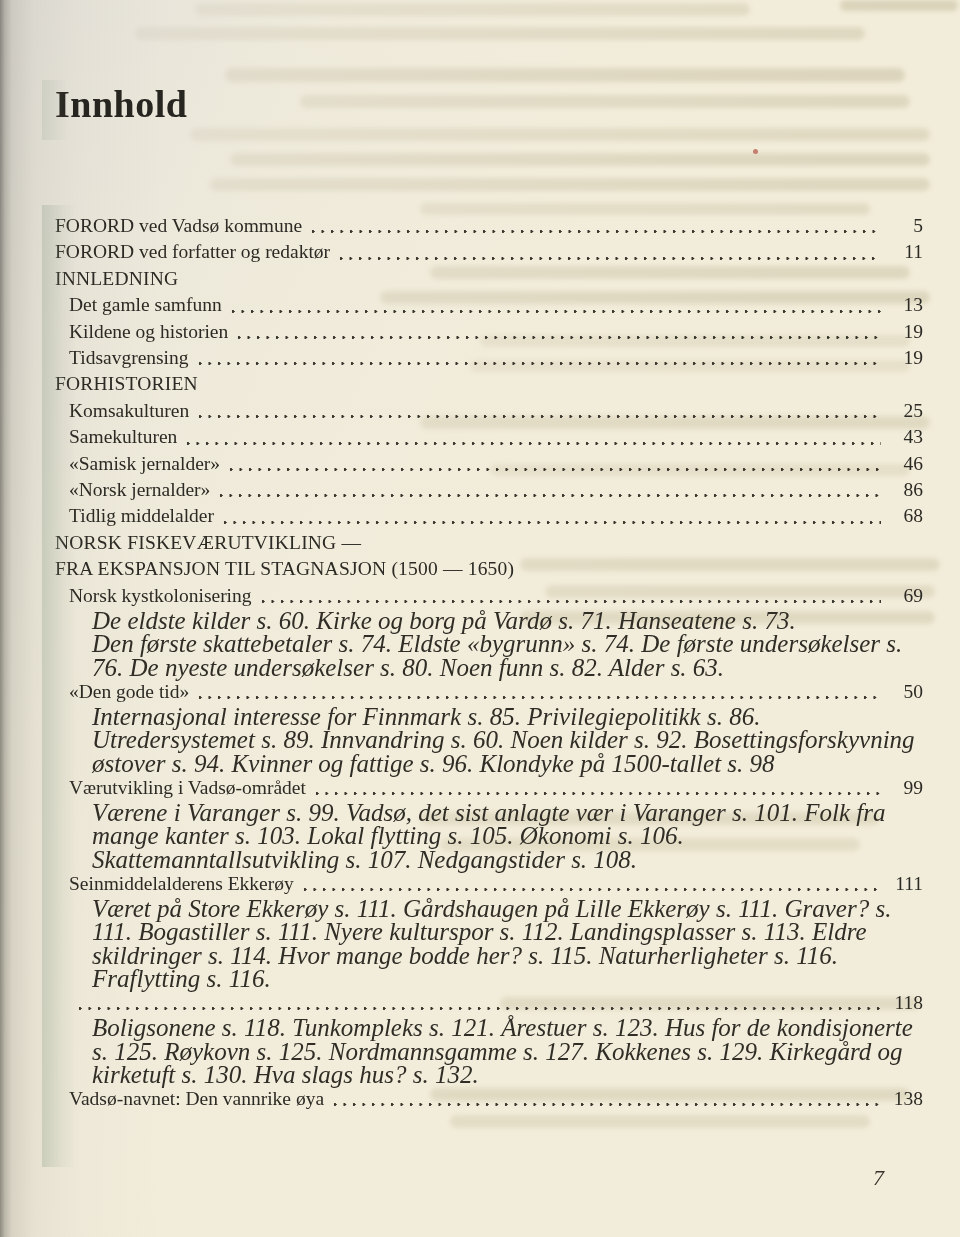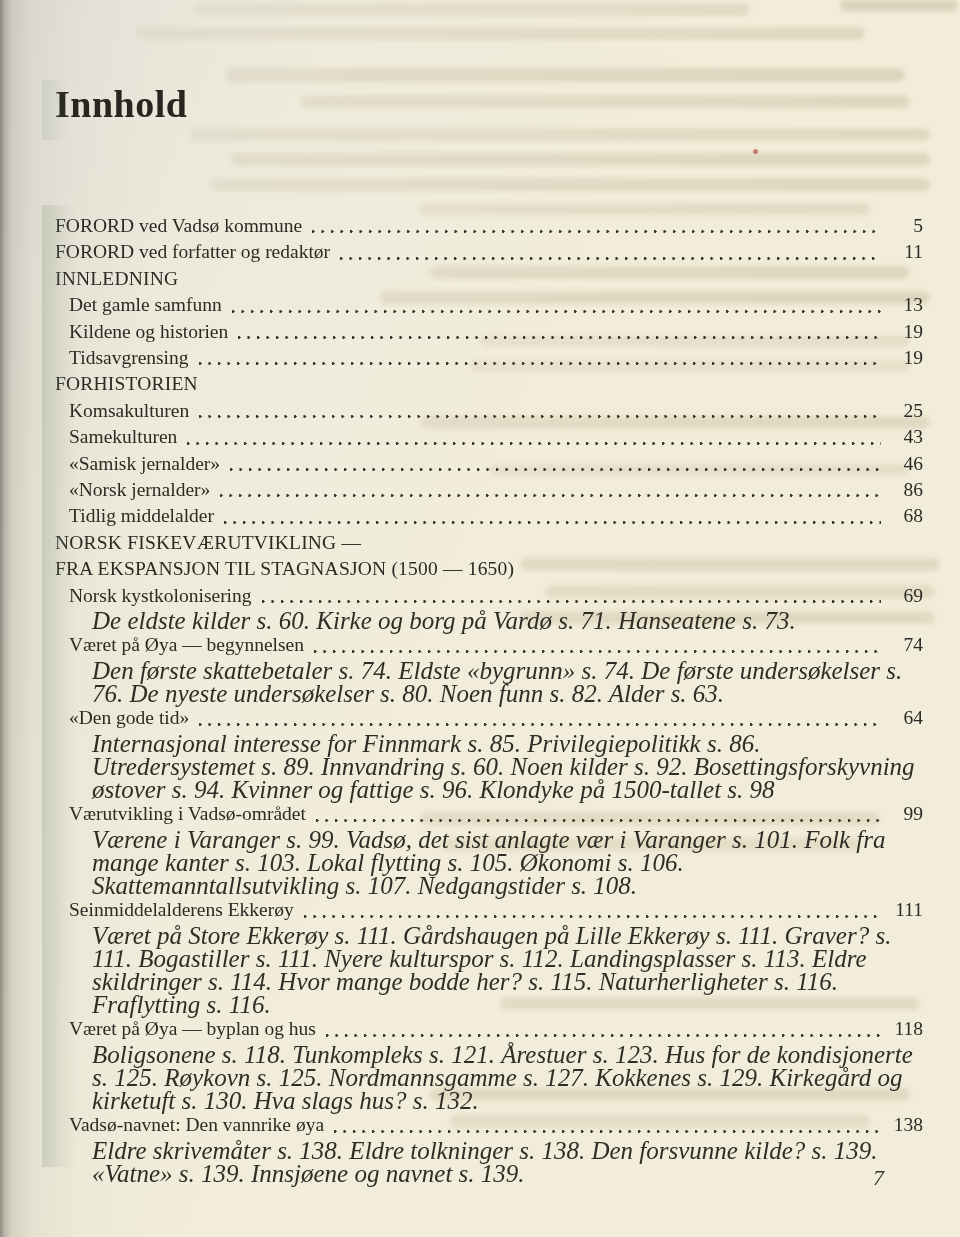--- a/index.html
+++ b/index.html
@@ -184,32 +184,27 @@
   <div class="heading">FRA EKSPANSJON TIL STAGNASJON (1500 — 1650)</div>
 
   <div class="line lvl1">
     <span>Norsk kystkolonisering</span>
     <span class="dots"></span>
     <span class="pagenum">69</span>
   </div>
 
   <div class="desc">De eldste kilder s. 60. Kirke og borg på Vardø s. 71. Hanseatene s. 73.</div>
 
-  <div class="line lvl1">
-    <span>Været på Øya — begynnelsen</span>
-    <span class="dots"></span>
-    <span class="pagenum">74</span>
-  </div>
 
   <div class="desc">Den første skattebetaler s. 74. Eldste «bygrunn» s. 74. De første undersøkelser s. 76. De nyeste undersøkelser s. 80. Noen funn s. 82. Alder s. 63.</div>
 
   <div class="line lvl1">
     <span>«Den gode tid»</span>
     <span class="dots"></span>
-    <span class="pagenum">64</span>
+    <span class="pagenum">50</span>
   </div>
 
   <div class="desc">Internasjonal interesse for Finnmark s. 85. Privilegiepolitikk s. 86. Utredersystemet s. 89. Innvandring s. 60. Noen kilder s. 92. Bosettingsforskyvning østover s. 94. Kvinner og fattige s. 96. Klondyke på 1500-tallet s. 98</div>
 
   <div class="line lvl1">
     <span>Værutvikling i Vadsø-området</span>
     <span class="dots"></span>
     <span class="pagenum">99</span>
   </div>
 
@@ -217,30 +212,28 @@
 
   <div class="line lvl1">
     <span>Seinmiddelalderens Ekkerøy</span>
     <span class="dots"></span>
     <span class="pagenum">111</span>
   </div>
 
   <div class="desc">Været på Store Ekkerøy s. 111. Gårdshaugen på Lille Ekkerøy s. 111. Graver? s. 111. Bogastiller s. 111. Nyere kulturspor s. 112. Landingsplasser s. 113. Eldre skildringer s. 114. Hvor mange bodde her? s. 115. Naturherligheter s. 116. Fraflytting s. 116.</div>
 
   <div class="line lvl1">
-    <span>Været på Øya — byplan og hus</span>
     <span class="dots"></span>
     <span class="pagenum">118</span>
   </div>
 
   <div class="desc">Boligsonene s. 118. Tunkompleks s. 121. Årestuer s. 123. Hus for de kondisjonerte s. 125. Røykovn s. 125. Nordmannsgamme s. 127. Kokkenes s. 129. Kirkegård og kirketuft s. 130. Hva slags hus? s. 132.</div>
 
   <div class="line lvl1">
     <span>Vadsø-navnet: Den vannrike øya</span>
     <span class="dots"></span>
     <span class="pagenum">138</span>
   </div>
 
-  <div class="desc">Eldre skrivemåter s. 138. Eldre tolkninger s. 138. Den forsvunne kilde? s. 139. «Vatne» s. 139. Innsjøene og navnet s. 139.</div>
 
 </div>
 
 <div class="folio">7</div>
 
 </body></html>

